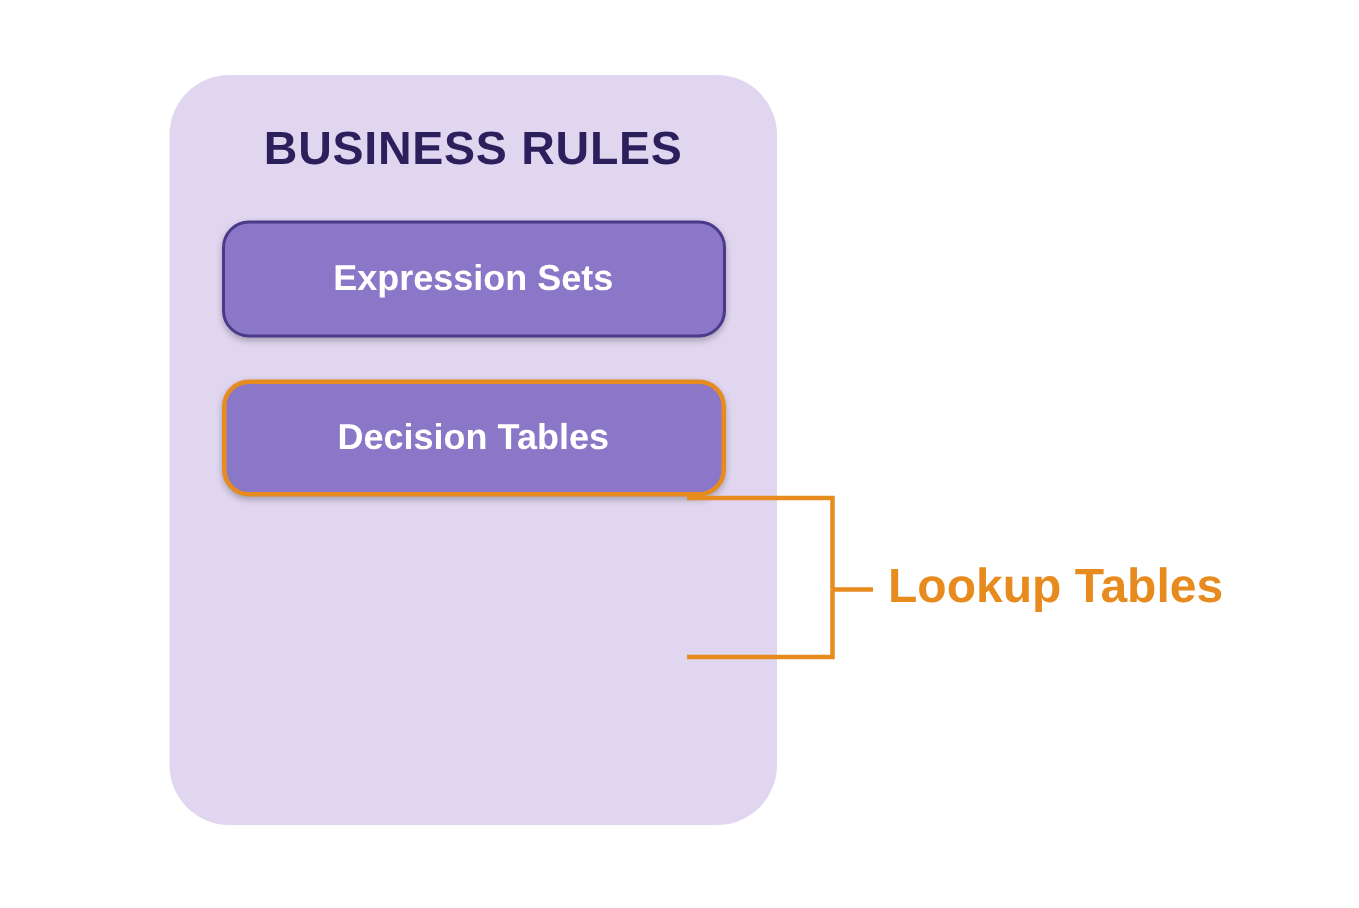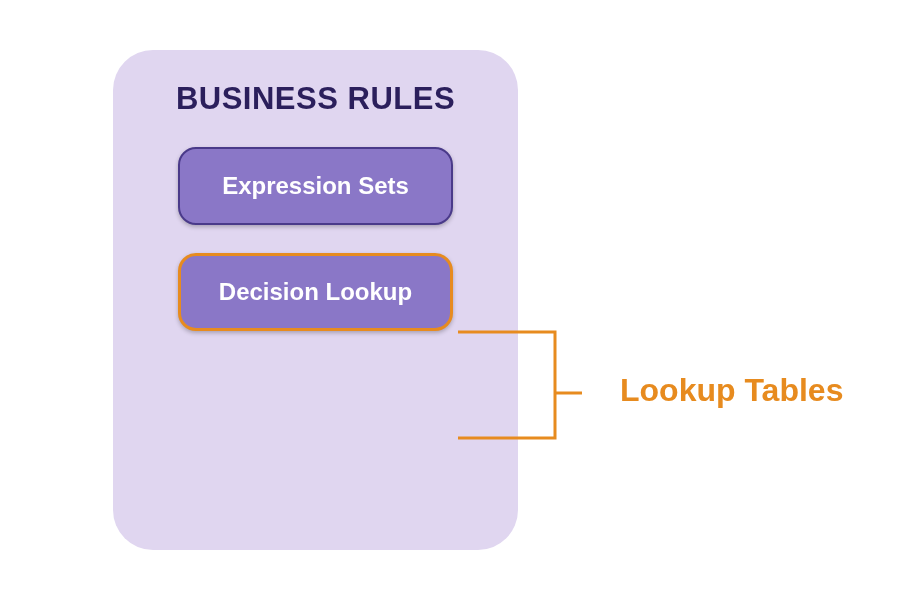--- a/index.html
+++ b/index.html
@@ -24,21 +24,21 @@
   .engine-title {
     color: #2b1f5c;
     font-size: 31px;
     font-weight: 700;
     text-align: center;
     line-height: 1.25;
     letter-spacing: 0.5px;
     margin-bottom: 28px;
   }
   .comp-box {
-    width: 275px;
+    width: 336px;
     height: 78px;
     margin: 0 auto 28px auto;
     background: #8a77c7;
     border-radius: 18px;
     display: flex;
     align-items: center;
     justify-content: center;
     color: #ffffff;
     font-size: 24px;
     font-weight: 600;
@@ -48,21 +48,20 @@
     border: 2px solid #4a3a8a;
   }
   .comp-box.highlight {
     border: 3px solid #e78b1f;
   }
   .lookup-label {
     position: absolute;
     color: #e78b1f;
     font-size: 32px;
     font-weight: 600;
-    margin-left: 28px;
   }
   .connector {
     position: absolute;
     stroke: #e78b1f;
     stroke-width: 3;
     fill: none;
   }
 </style>
 </head>
 <body>
@@ -71,21 +70,21 @@
   <div class="engine-title">
     <span>BUSINESS RULES</span><br>
   </div>
 
   <div class="comp-box normal">
     <span>Expression Sets</span>
   </div>
 
 
   <div class="comp-box highlight">
-    <span>Decision Lookup</span>
+    <span>Decision Tables</span>
   </div>
 </div>
 
 <svg class="connector" style="left:0; top:0; width:906px; height:605px; position:absolute; pointer-events:none;">
 
   <path d="M 458 332 L 555 332 L 555 393"></path>
 
   <path d="M 458 438 L 555 438 L 555 393"></path>
 
   <path d="M 555 393 L 582 393"></path>

